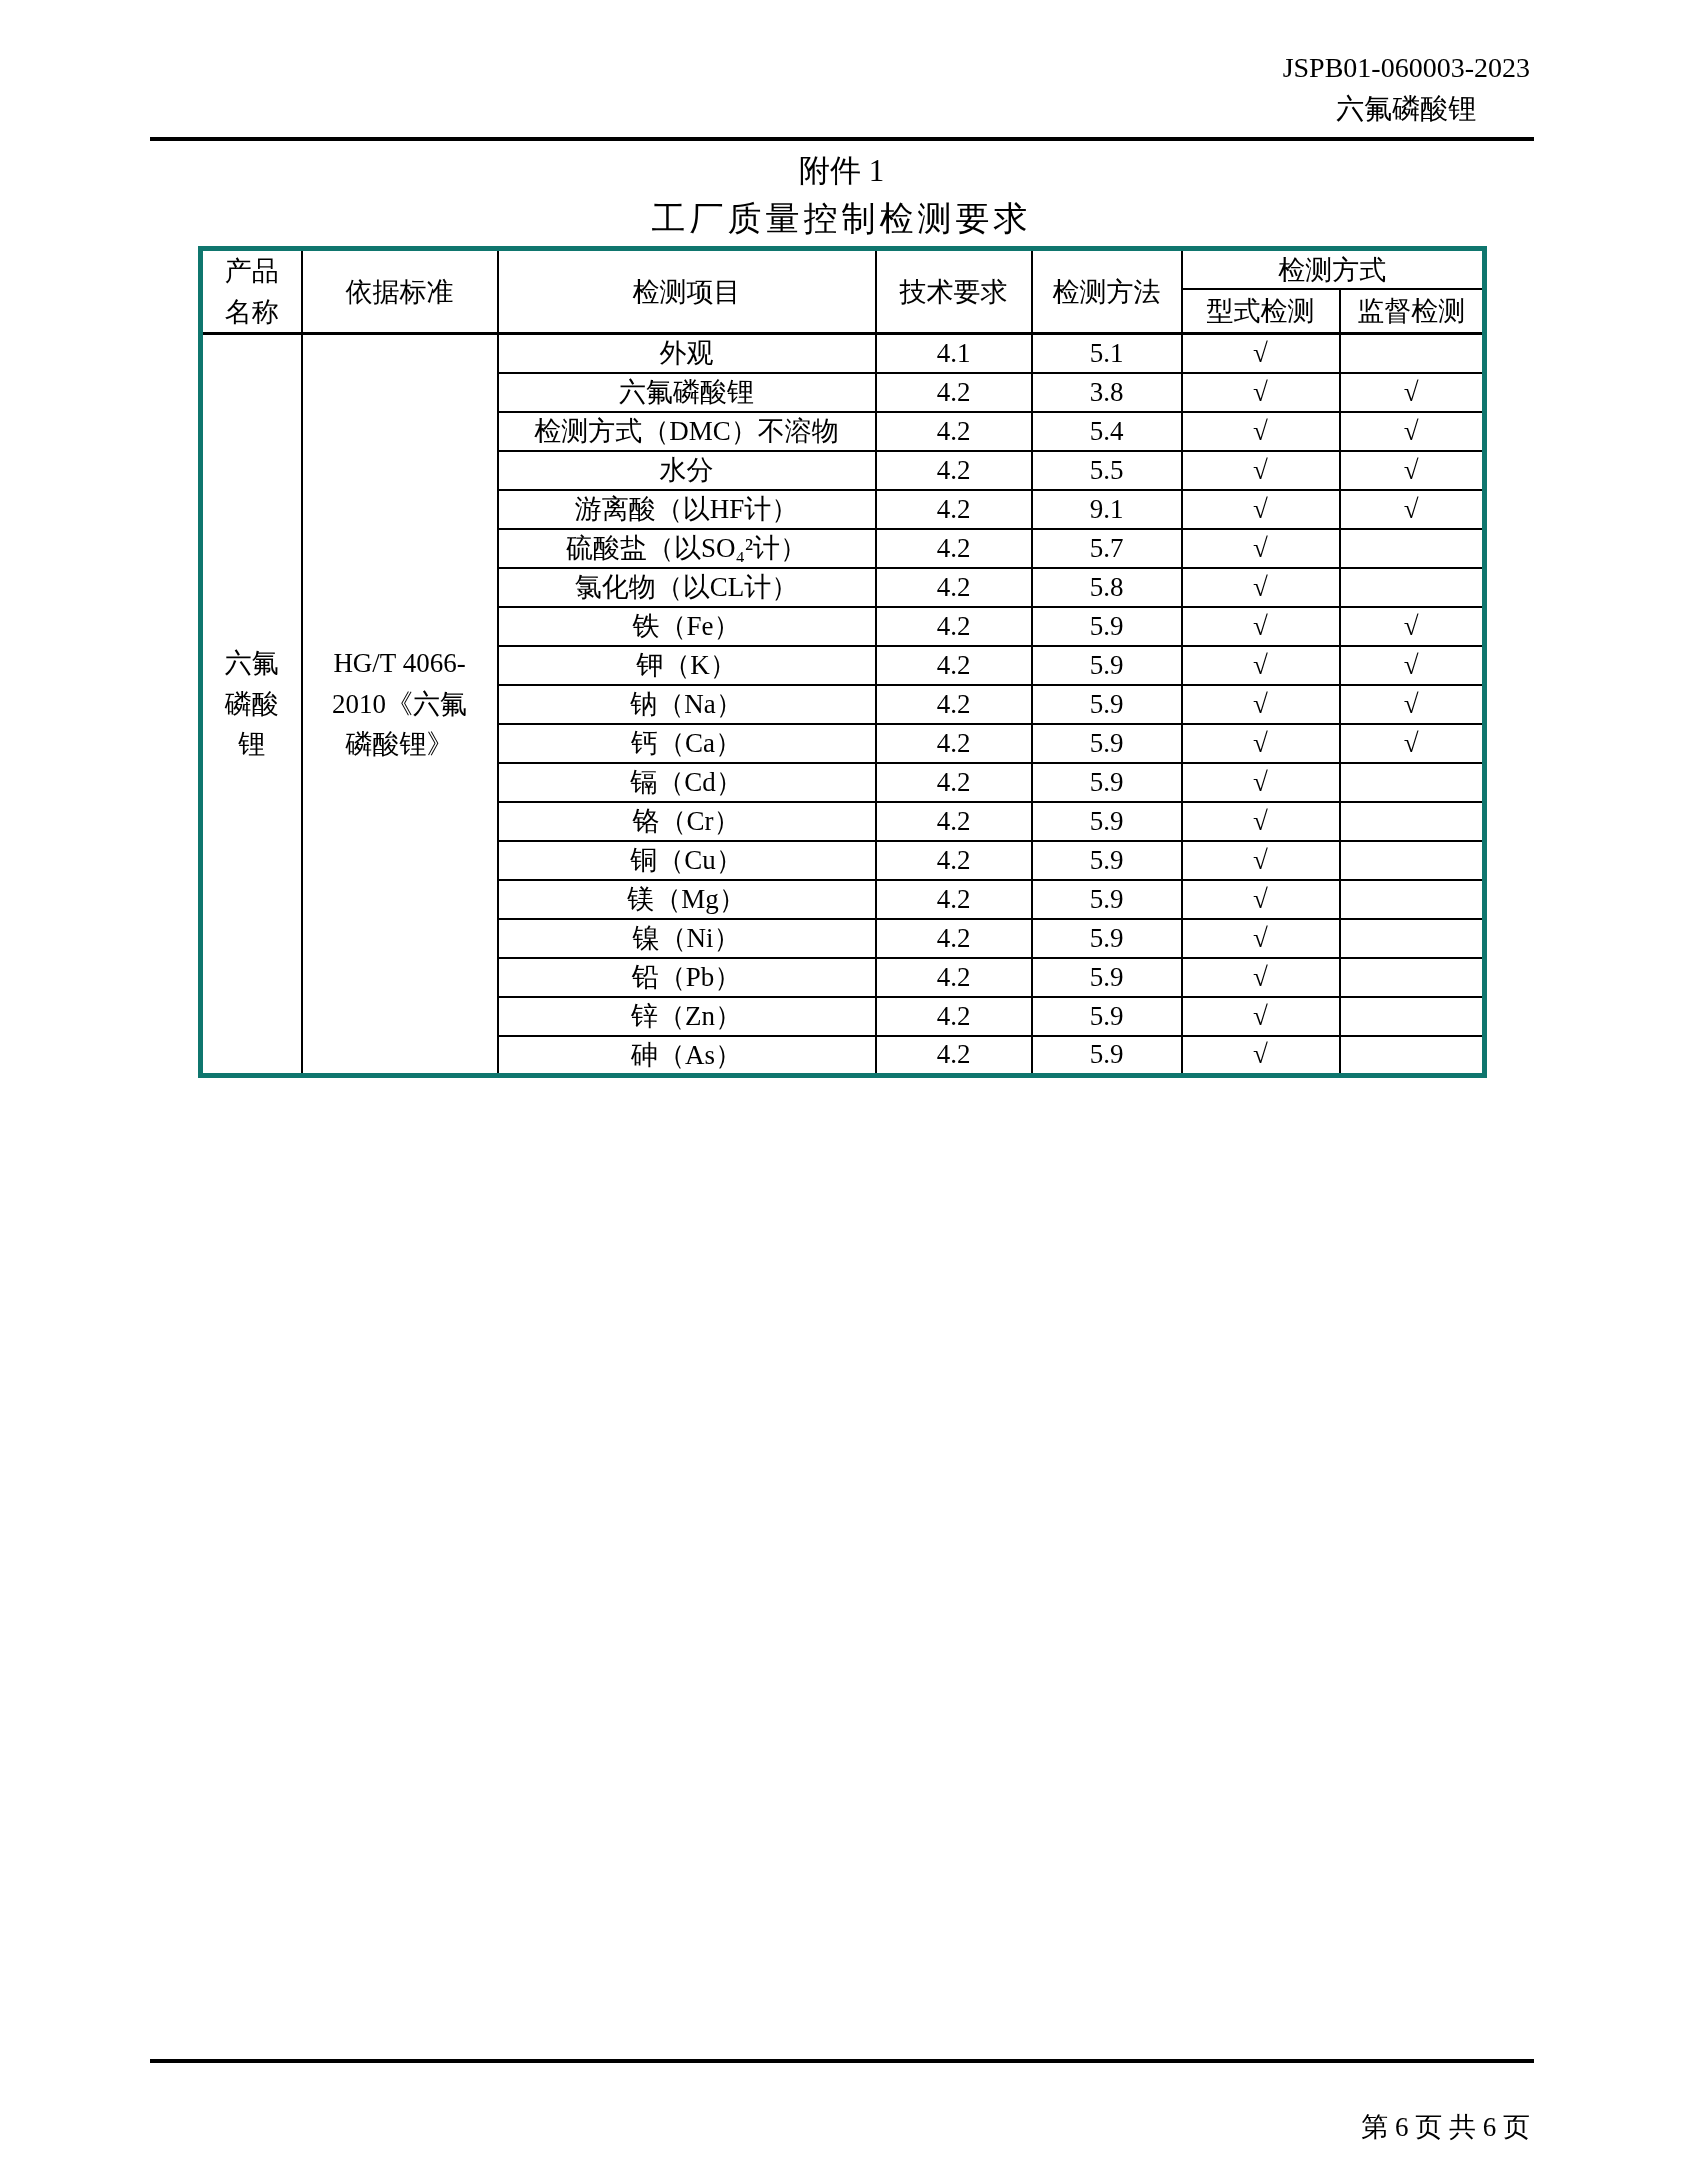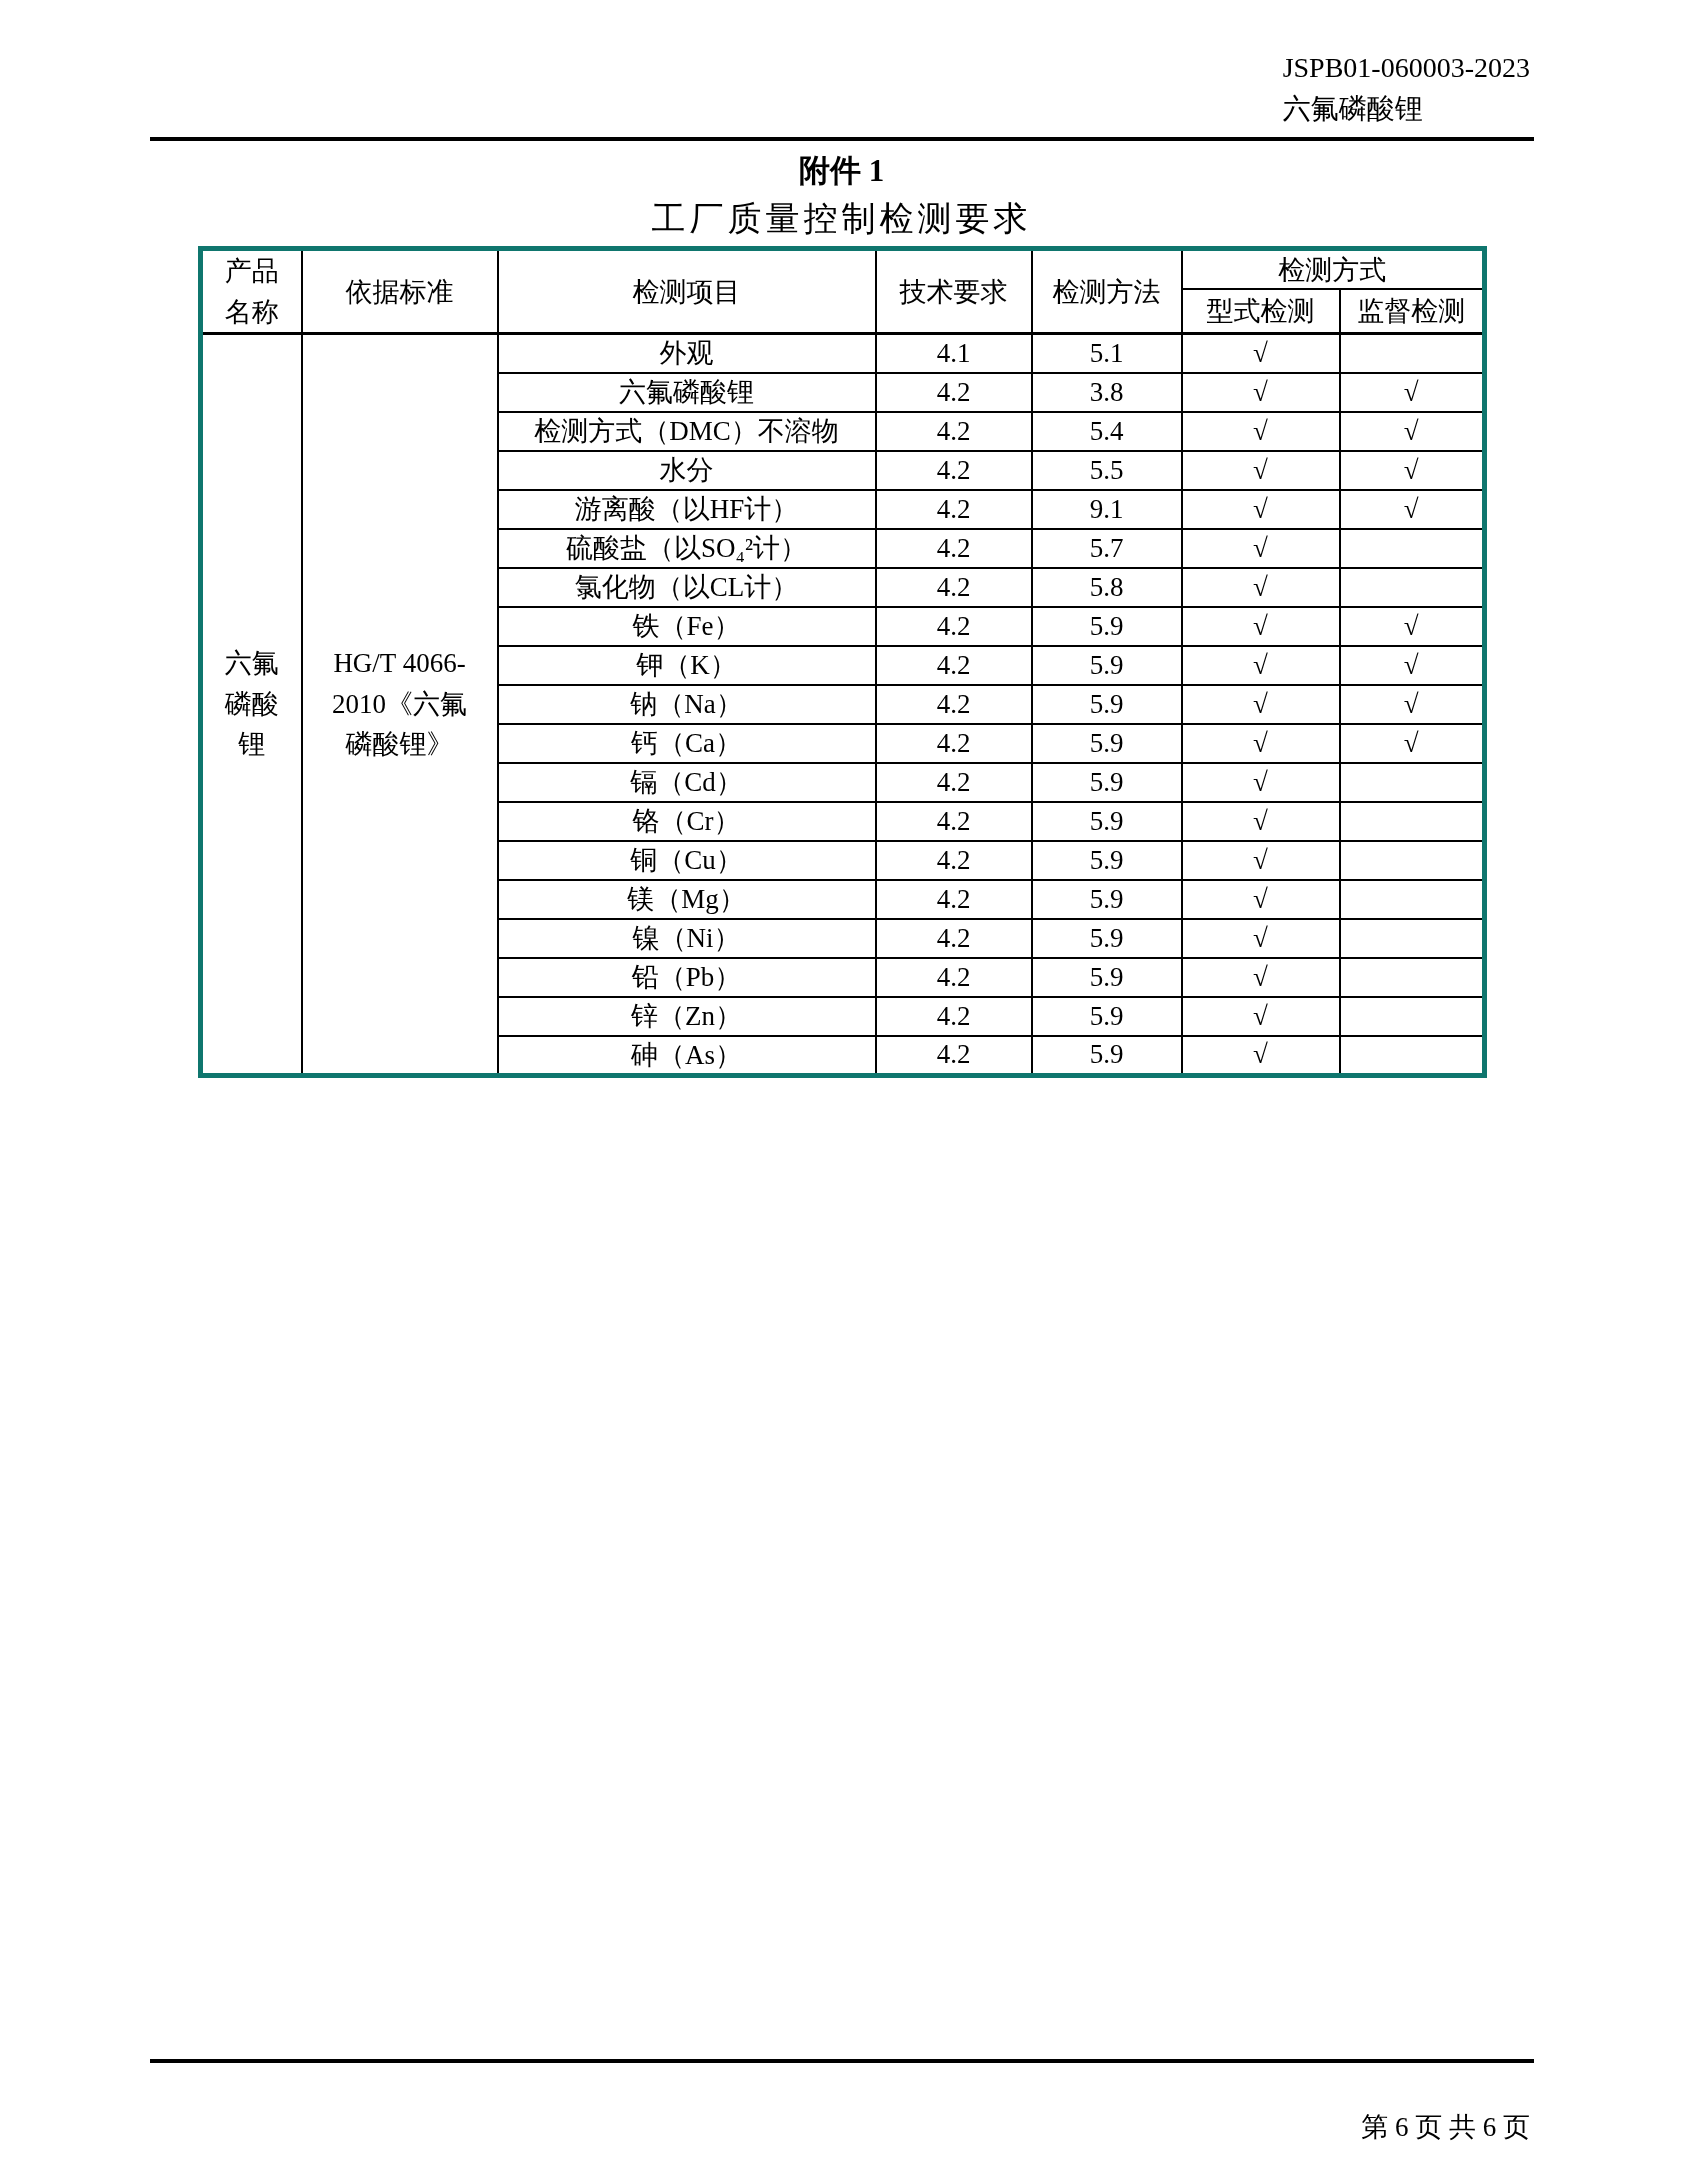--- a/index.html
+++ b/index.html
@@ -5,30 +5,30 @@
   * { margin:0; padding:0; box-sizing:border-box; }
   html,body { background:#ffffff; }
   body {
     position:relative;
     width:1683px; height:2178px;
     font-family:"Liberation Serif","DejaVu Serif",serif;
     color:#000;
   }
   .doc-header {
     position:absolute; top:48px; right:153px;
-    text-align:left; font-size:28px; line-height:1.45;
+    text-align:center; font-size:28px; line-height:1.45;
   }
   .rule {
     position:absolute; left:150px; width:1384px; height:4px; background:#000;
   }
   .rule-top { top:137px; }
   .rule-bottom { top:2059px; }
   .attachment-label {
     position:absolute; top:150px; left:0; width:100%;
-    text-align:center; font-size:31px; font-weight:bold;
+    text-align:center; font-size:31px; font-weight:normal;
   }
   .doc-title {
     position:absolute; top:196px; left:0; width:100%;
     text-align:center; font-size:34px; letter-spacing:4px;
   }
   table.qc {
     position:absolute; left:198px; top:246px;
     width:1285px; border-collapse:collapse; table-layout:fixed;
     border:5px solid #0f766e;
     font-size:27px;

